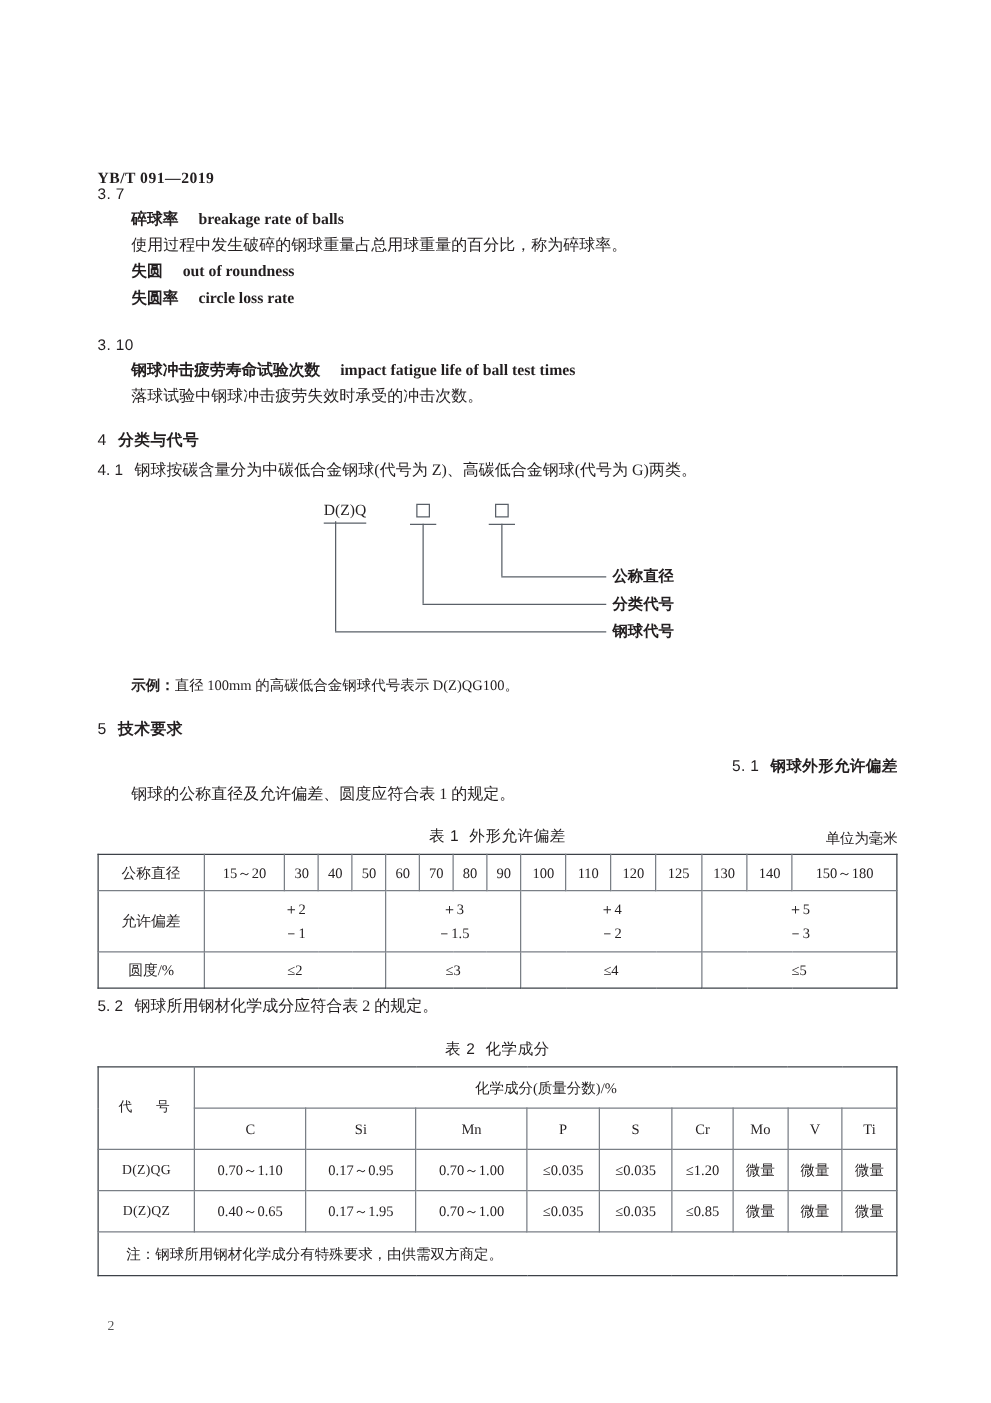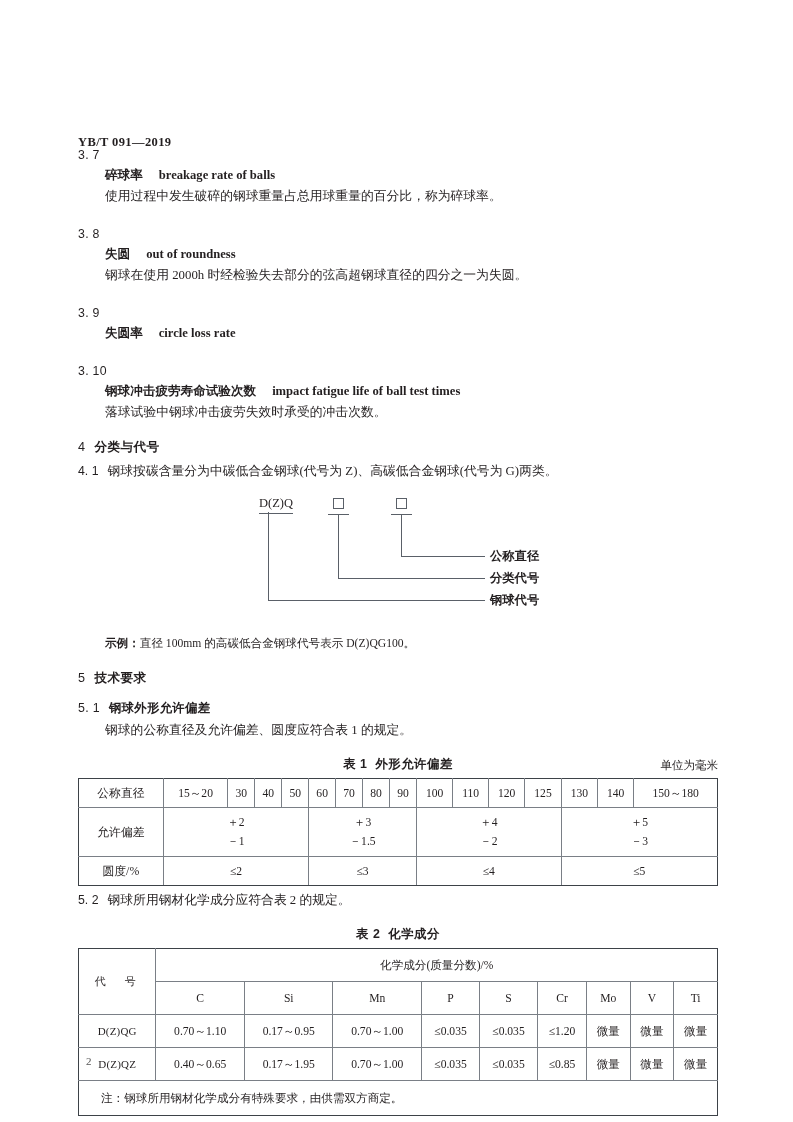--- a/index.html
+++ b/index.html
@@ -85,20 +85,21 @@
     font-family: Liberation Sans, sans-serif;
     font-size: 12.3px;
     margin-right: 9px;
   }
   .subhead {
     font-family: "Liberation Sans", sans-serif;
     font-weight: bold;
     font-size: 12.4px;
     margin-top: 13px;
     letter-spacing: 0.3px;
+    text-align: right;
   }
   .subhead .numpart {
     font-weight: normal;
     margin-right: 9px;
   }
   .indent-para {
     margin-left: 27px;
     font-size: 12.8px;
     line-height: 21px;
     margin-top: 3px;
@@ -152,21 +153,21 @@
     font-family: "Liberation Serif", "DejaVu Serif", serif;
     font-weight: bold;
     font-size: 12.3px;
     white-space: nowrap;
   }
 
   
   .tbl-title {
     text-align: center;
     font-family: "Liberation Sans", sans-serif;
-    font-weight: bold;
+    font-weight: normal;
     font-size: 12.4px;
     margin-top: 15px;
     letter-spacing: 0.5px;
   }
   .tbl-title .t-num { margin-right: 8px; }
   .unit-note {
     text-align: right;
     font-size: 11.5px;
     font-family: "Liberation Serif", "DejaVu Serif", serif;
     margin-top: -15px;
@@ -218,25 +219,22 @@
 <div class="page">
 
   <div class="hdr">YB/T 091—2019</div>
 
   <div class="content">
 
     <div class="clause-num">3. 7</div>
     <div class="term-line"><span>碎球率</span><span class="en">breakage rate of balls</span></div>
     <div class="def-line">使用过程中发生破碎的钢球重量占总用球重量的百分比，称为碎球率。</div>
 
-    <div class="clause-num">3. 8</div>
     <div class="term-line"><span>失圆</span><span class="en">out of roundness</span></div>
-    <div class="def-line">钢球在使用 2000h 时经检验失去部分的弦高超钢球直径的四分之一为失圆。</div>
-
-    <div class="clause-num">3. 9</div>
+
     <div class="term-line"><span>失圆率</span><span class="en">circle loss rate</span></div>
 
     <div class="clause-num">3. 10</div>
     <div class="term-line"><span>钢球冲击疲劳寿命试验次数</span><span class="en">impact fatigue life of ball test times</span></div>
     <div class="def-line">落球试验中钢球冲击疲劳失效时承受的冲击次数。</div>
 
     <div class="sec-head"><span class="numpart">4</span><span>分类与代号</span></div>
 
     <div class="para"><span class="lead">4. 1</span><span>钢球按碳含量分为中碳低合金钢球(代号为 Z)、高碳低合金钢球(代号为 G)两类。</span></div>
 

